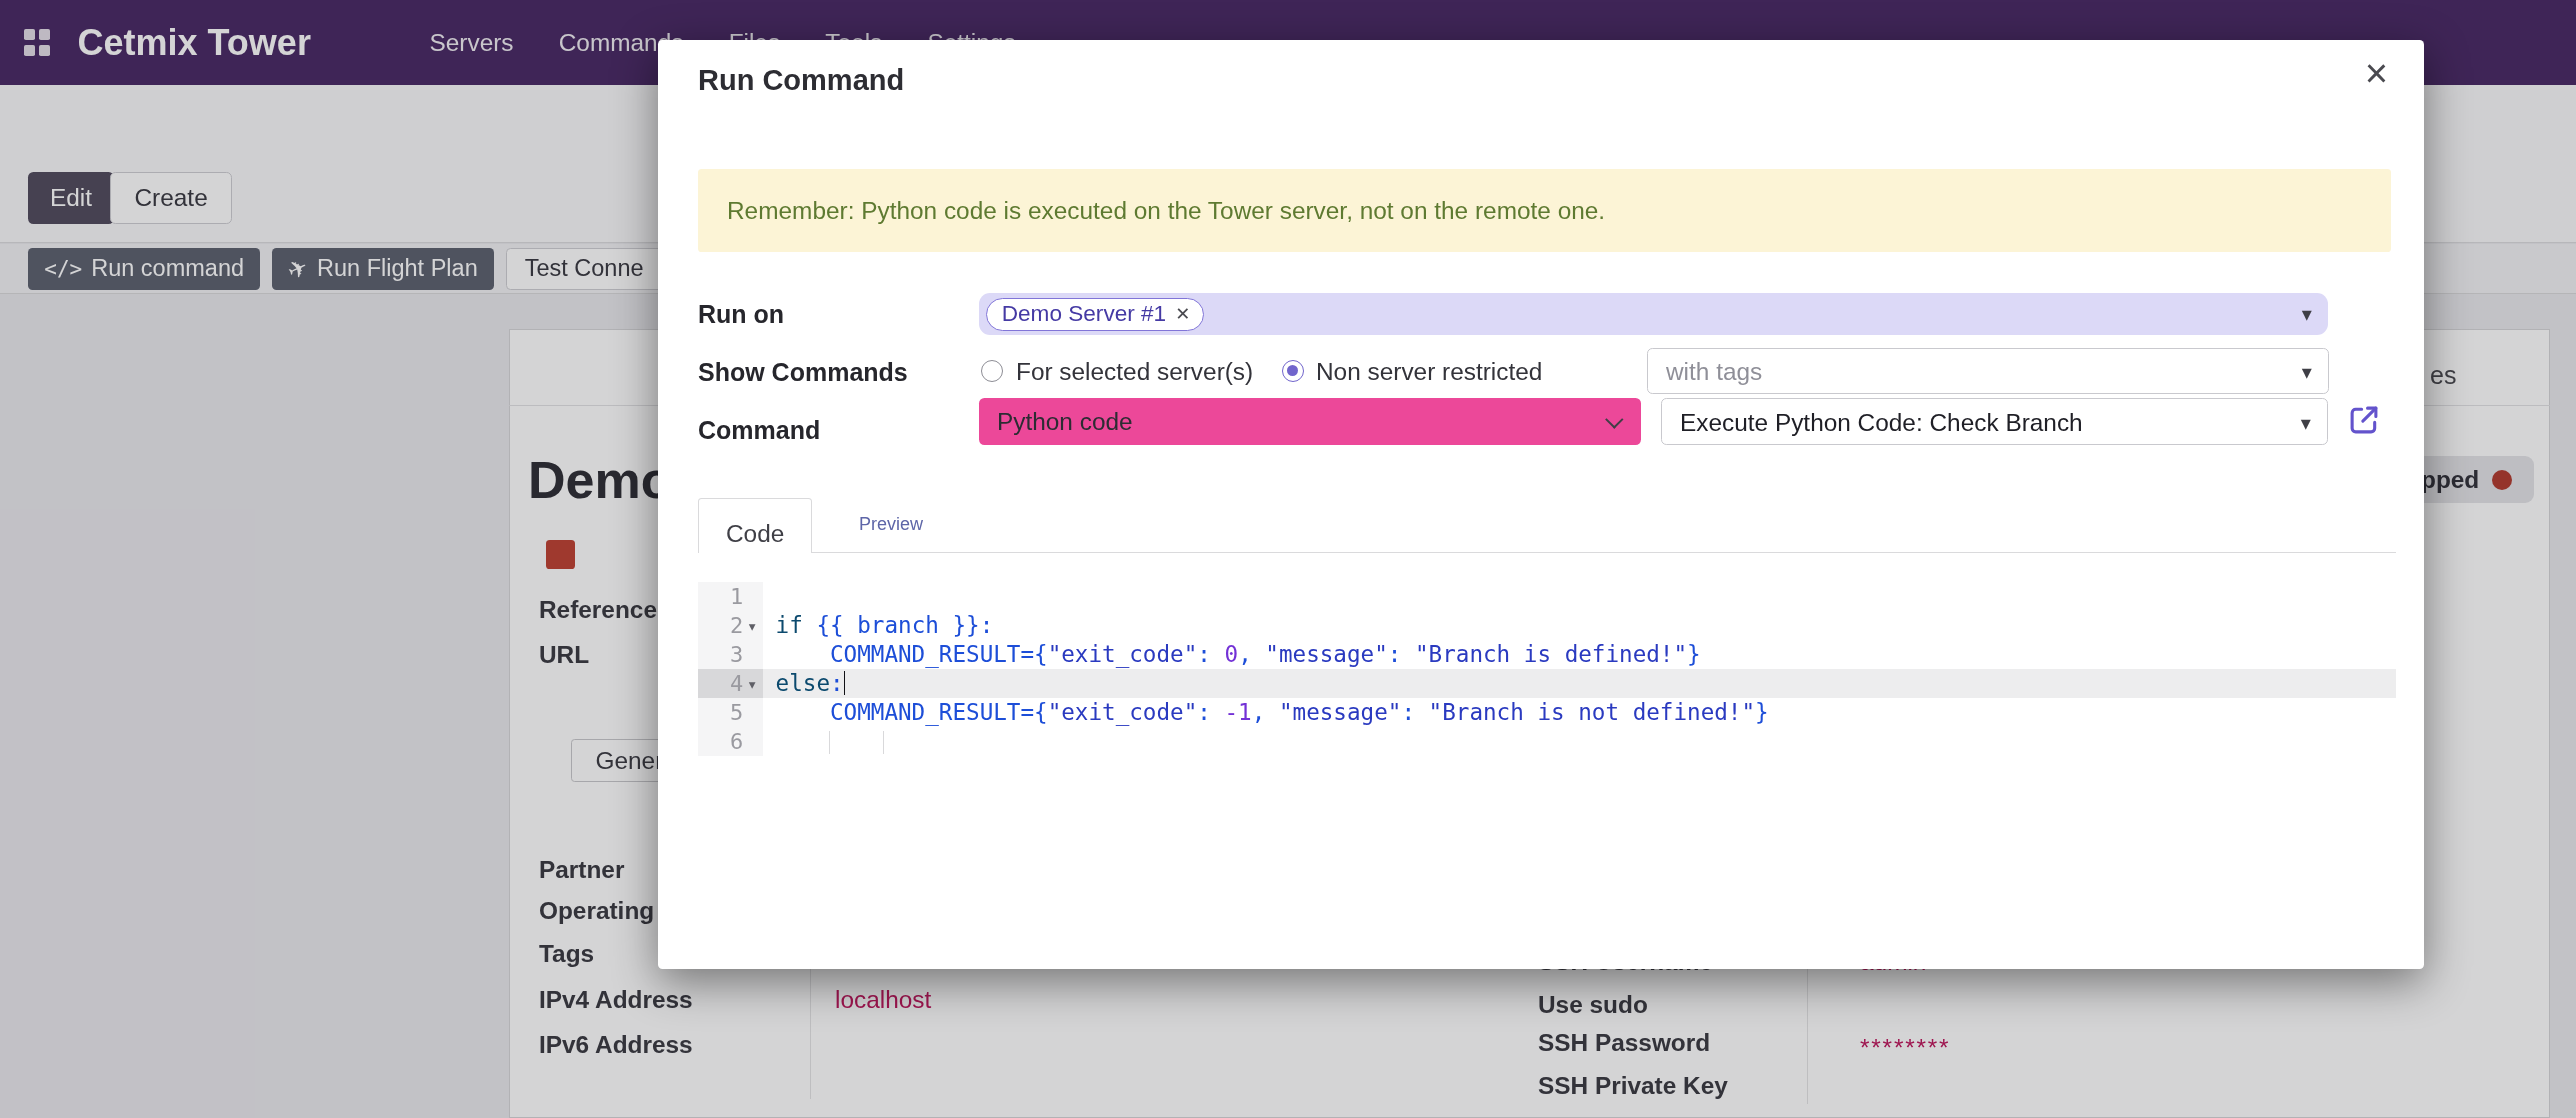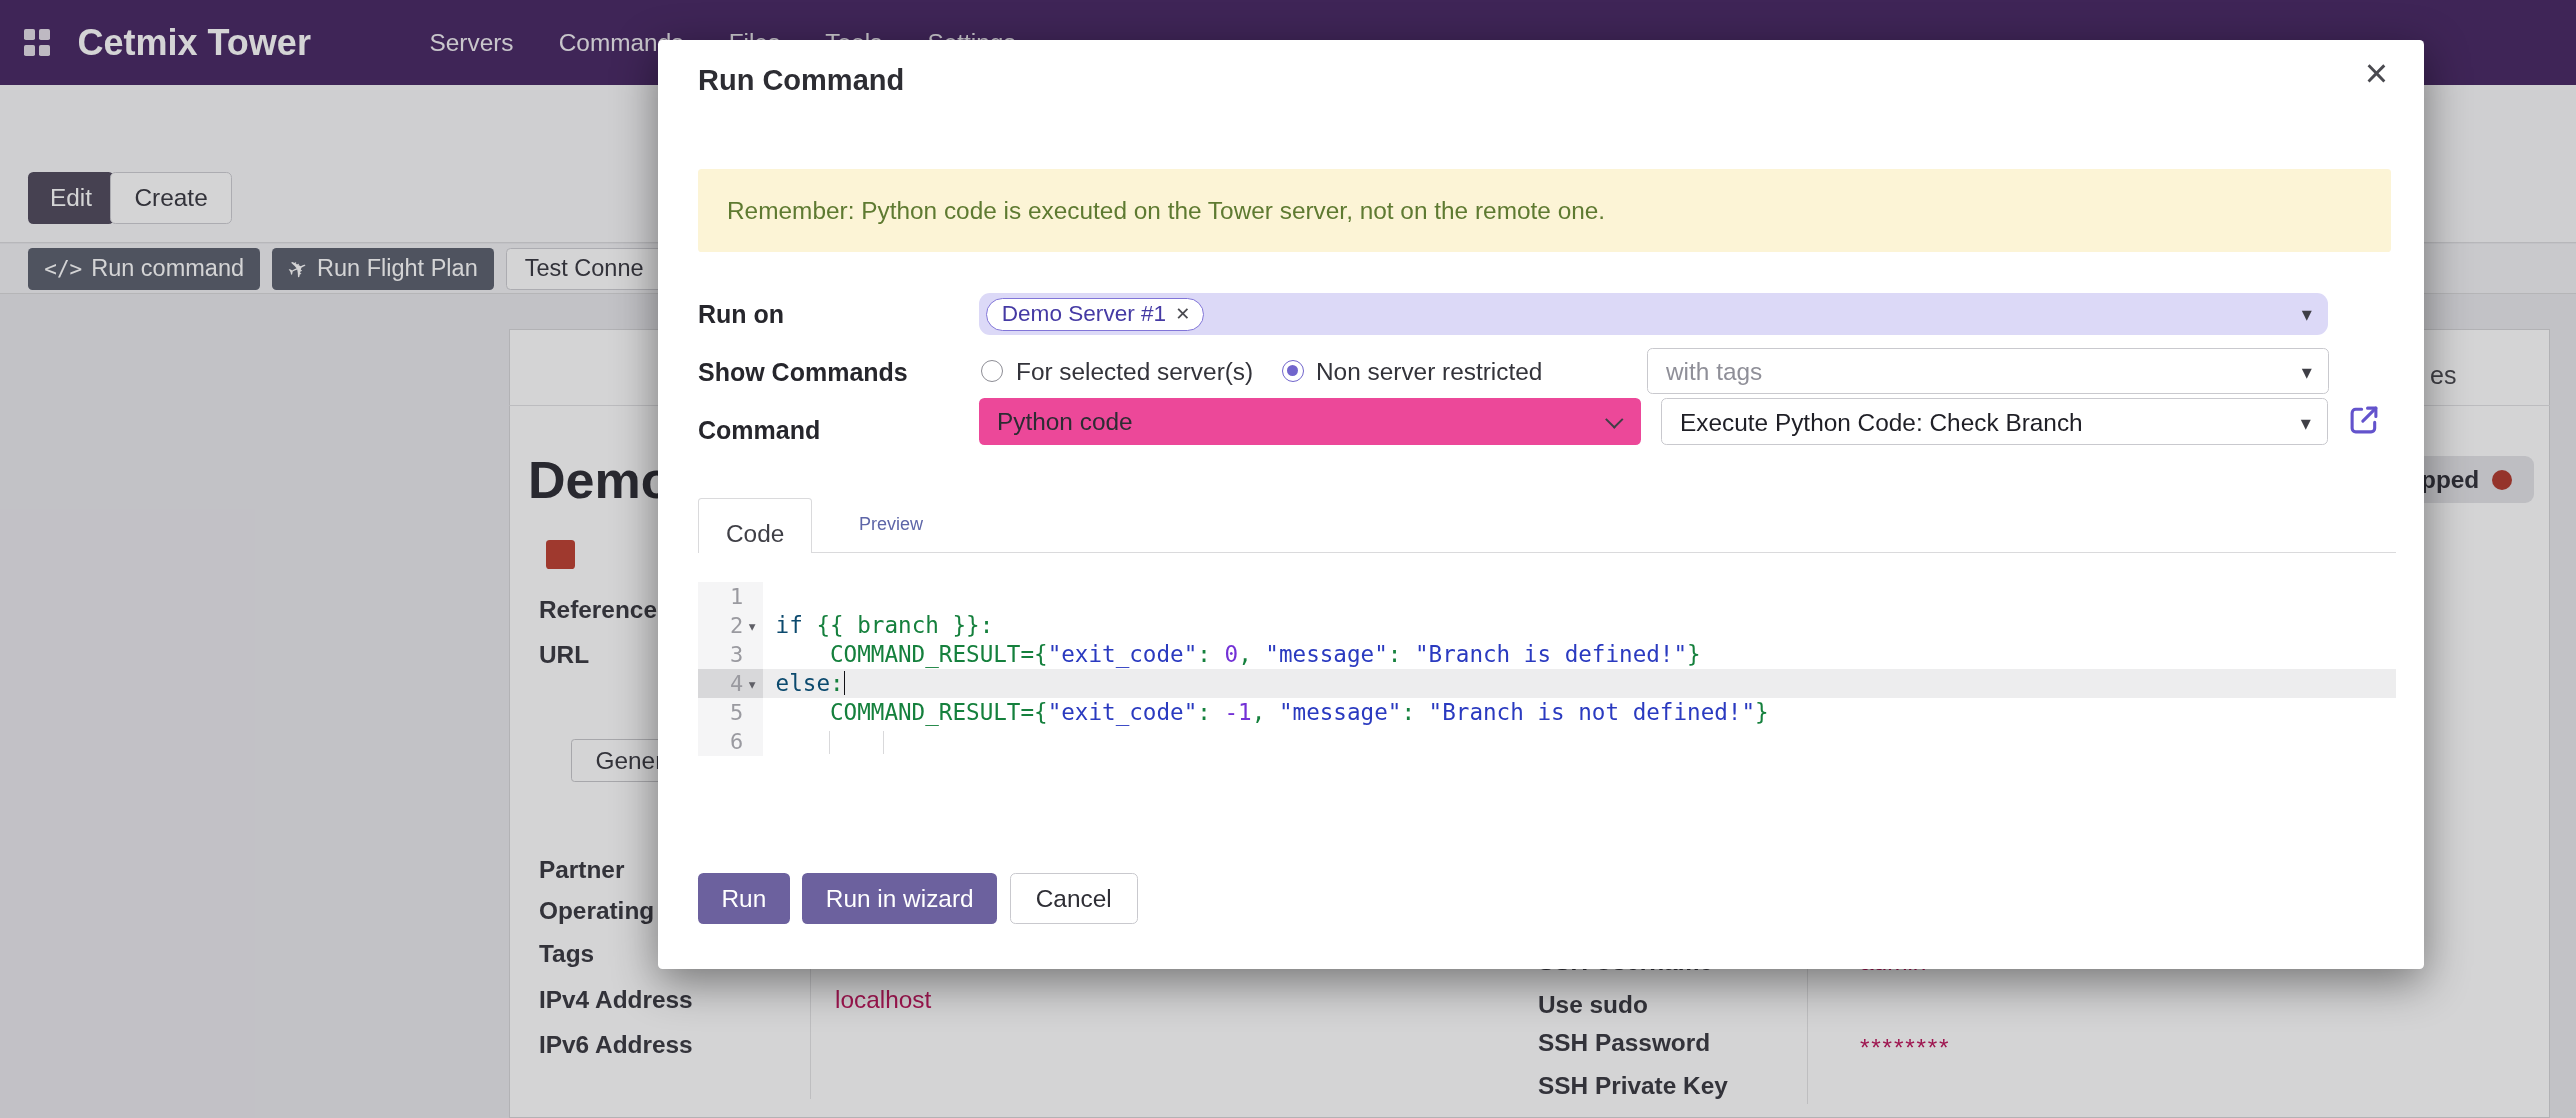--- a/index.html
+++ b/index.html
@@ -81,21 +81,21 @@
   .ed-row { display: flex; height: 29px; }
   .ed-gutter { width: 65px; background: #f5f5f6; display: flex; justify-content: flex-end; align-items: center; padding-right: 1.8px; }
   .ed-num { color: #9a9aa0; font-family: "DejaVu Sans Mono", monospace; font-size: 22px; }
   .ed-fold { width: 18px; font-size: 13.5px; color: #5f5f66; text-align: center; }
   .ed-code { flex: 1; font-family: "DejaVu Sans Mono", monospace; font-size: 22.6px; line-height: 29px; white-space: pre; padding-left: 12.6px; color: #1f1f26; }
   .ed-row.active .ed-code { background: #ededee; }
   .ed-row.active .ed-gutter { background: #d8d8da; }
   .tok-k { color: #0c4a6e; }
   .tok-s { color: #2a3ac0; }
   .tok-n { color: #7331d6; }
-  .tok-d { color: #15803d; }
+  .tok-d { color: #1d4ed8; }
   .tok-cursor { display: inline-block; width: 1.8px; height: 23.5px; background: #121216; vertical-align: -3.6px; }
   .tok-gd { display: inline-block; width: 4ch; box-shadow: inset -0.9px 0 0 #d6d6d8; height: 23.5px; vertical-align: middle; }
 
   .modal-footer { position: absolute; left: 40px; top: 833px; display: flex; gap: 12.6px; }
   .btn-run, .btn-wiz { height: 51px; background: #6c619e; color: #fff; border-radius: 5.4px; font-size: 24.4px; display: flex; align-items: center; padding: 0 23.5px; }
   .btn-cancel { height: 51px; background: #fff; color: #2e2e35; border: 0.9px solid #c9c9ce; border-radius: 5.4px; font-size: 24.4px; display: flex; align-items: center; padding: 0 25px; }
 </style>
 </head>
 <body>
 
@@ -256,21 +256,16 @@
         </div>
         <div class="ed-row">
           <div class="ed-gutter">
             <span class="ed-num">6</span>
             <span class="ed-fold"></span>
           </div>
           <div class="ed-code"><span class="tok-gd"></span><span class="tok-gd"></span></div>
         </div>
       </div>
 
-    <div class="modal-footer">
-      <div class="btn-run">Run</div>
-      <div class="btn-wiz">Run in wizard</div>
-      <div class="btn-cancel">Cancel</div>
-    </div>
   </div>
 
 </div>
 
 
 </body></html>

